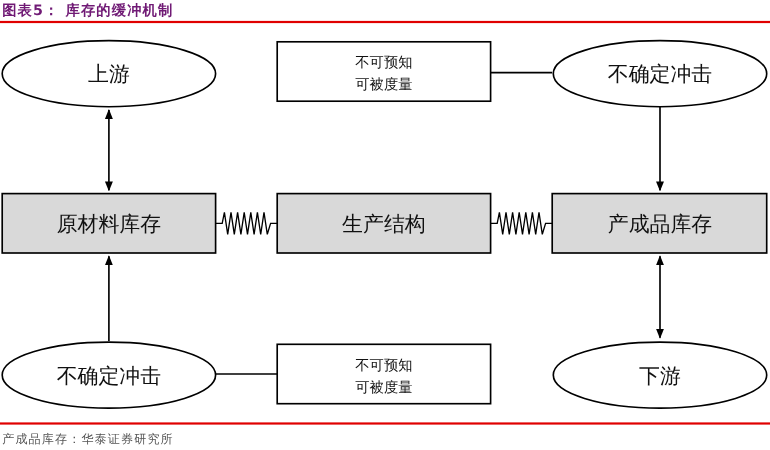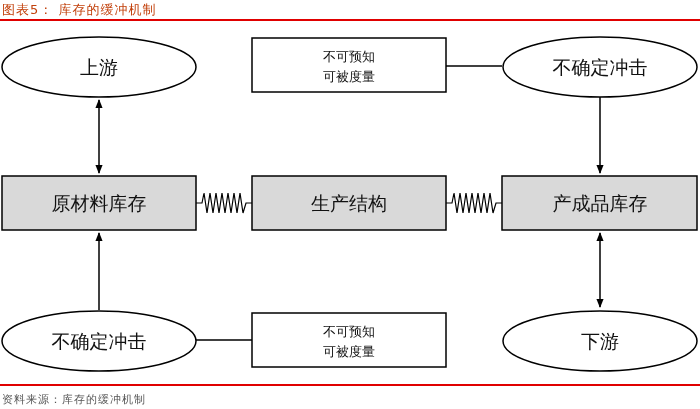--- a/index.html
+++ b/index.html
@@ -1,17 +1,17 @@
 <!DOCTYPE html>
 <html><head>
   <meta charset="utf-8">
   <style>
     html, body { margin: 0; padding: 0; background: #ffffff; }
     body { width: 700px; height: 409px; position: relative; overflow: hidden; font-family: "DejaVu Serif", "Liberation Serif", serif; }
-    .title { position: absolute; left: 2px; top: 1px; font-family: "DejaVu Sans", "Liberation Sans", sans-serif; font-weight: normal; font-size: 13px; color: #c2410c; letter-spacing: 1px; }
+    .title { position: absolute; left: 2px; top: 1px; font-family: "DejaVu Sans", "Liberation Sans", sans-serif; font-weight: bold; font-size: 13px; color: #701a75; letter-spacing: 1px; }
     .rule { position: absolute; left: 0; width: 700px; height: 2px; background: #e00000; }
     .source { position: absolute; left: 2px; top: 392px; font-size: 11px; color: #555; letter-spacing: 1px; }
     svg { position: absolute; left: 0; top: 0; }
     .lbl { font-family: "DejaVu Serif", "Liberation Serif", serif; fill: #111; }
   </style>
 </head>
 <body>
 
 <div class="title">图表5：  库存的缓冲机制</div>
 <div class="rule" style="top:19px"></div>
@@ -61,13 +61,13 @@
 
   <rect x="252" y="313" width="194" height="54" fill="#fff" stroke="#000" stroke-width="1.5"></rect>
   <text class="lbl" x="349" y="336" font-size="13" text-anchor="middle">不可预知</text>
   <text class="lbl" x="349" y="356" font-size="13" text-anchor="middle">可被度量</text>
 
   <ellipse cx="600" cy="341" rx="97" ry="30" fill="#fff" stroke="#000" stroke-width="1.5"></ellipse>
   <text class="lbl" x="600" y="348" font-size="19" text-anchor="middle">下游</text>
 </svg>
 
 <div class="rule" style="top:384px"></div>
-<div class="source">资料来源：库存的缓冲机制</div>
+<div class="source">产成品库存：华泰证券研究所</div>
 
 </body></html>

